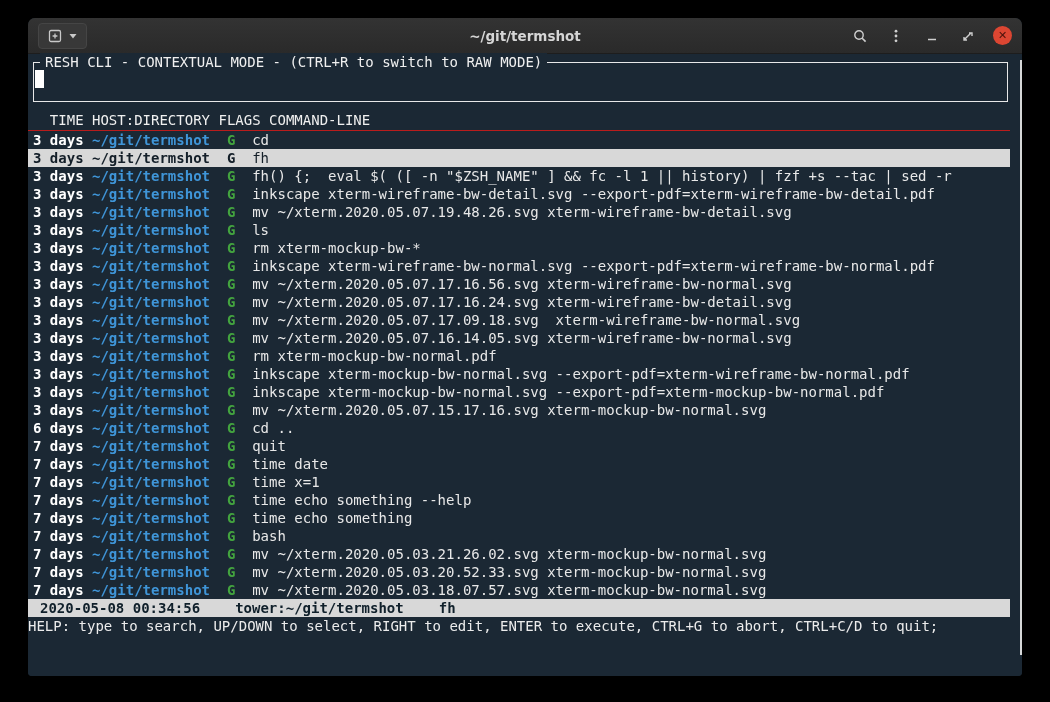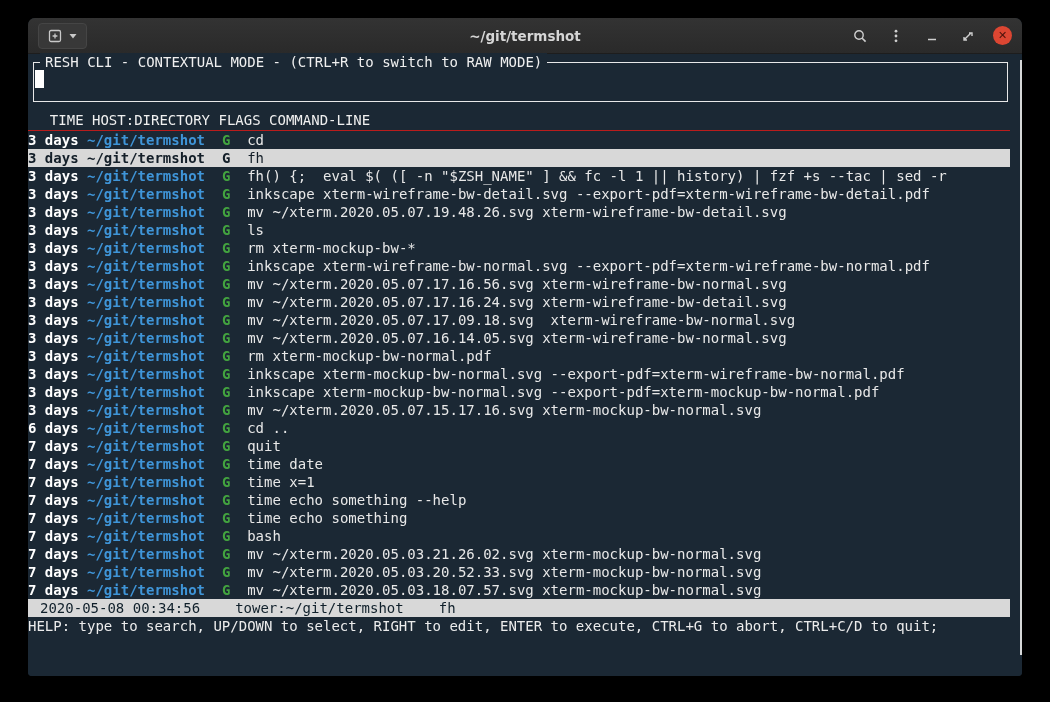--- a/index.html
+++ b/index.html
@@ -27,28 +27,28 @@
   
   .terminal{position:absolute;top:36px;left:0;right:0;bottom:0;background:var(--terminal-bg,#1b2834);
             font-size:14px;line-height:18px;color:var(--text,#e8e8e8);}
   .searchbox{position:relative;margin:8px 14px 8px 5px;height:40px;border:1px solid #e8e8e8;
              box-sizing:border-box;}
   .searchbox-title{position:absolute;top:-10px;left:6px;background:var(--terminal-bg,#1b2834);
                    padding:0 5px;white-space:pre;color:#f0f0f0;}
   .cursor-block{position:absolute;left:1px;top:7px;width:9px;height:18px;background:#ffffff;}
   .header-line{white-space:pre;padding-left:5px;margin-right:12px;height:20px;line-height:20px;
                border-bottom:1px solid #b91c1c;color:#f0f0f0;}
-  .row{white-space:pre;height:18px;overflow:hidden;margin-right:12px;}
+  .row{white-space:pre;height:18px;overflow:hidden;padding-left:5px;margin-right:12px;}
   .row .t{font-weight:700;color:#ffffff;}
   .row .h{font-weight:700;color:var(--host-blue,#3f95d8);}
   .row .f{font-weight:700;color:var(--flag-green,#43a43f);}
   .row .c{color:#e8e8e8;}
   .row.selected{background:var(--selection-bg,#d8d8d8);}
   .row.selected .t,.row.selected .h,.row.selected .f,.row.selected .c{color:#141f29;}
-  .status-bar{background:var(--selection-bg,#d8d8d8);color:#10202b;font-weight:400;height:18px;
+  .status-bar{background:var(--selection-bg,#d8d8d8);color:#10202b;font-weight:700;height:18px;
               white-space:pre;margin-right:12px;padding-left:5px;}
   .s-dt{margin-left:7px;}
   .s-host{margin-left:35px;}
   .s-q{margin-left:35px;}
   .help-bar{white-space:pre;height:18px;color:#ececec;overflow:hidden;}
   .scrollbar{position:absolute;right:0;top:6px;width:2px;height:595px;background:rgba(235,235,235,.9);}
 </style>
 </head>
 <body>
 

